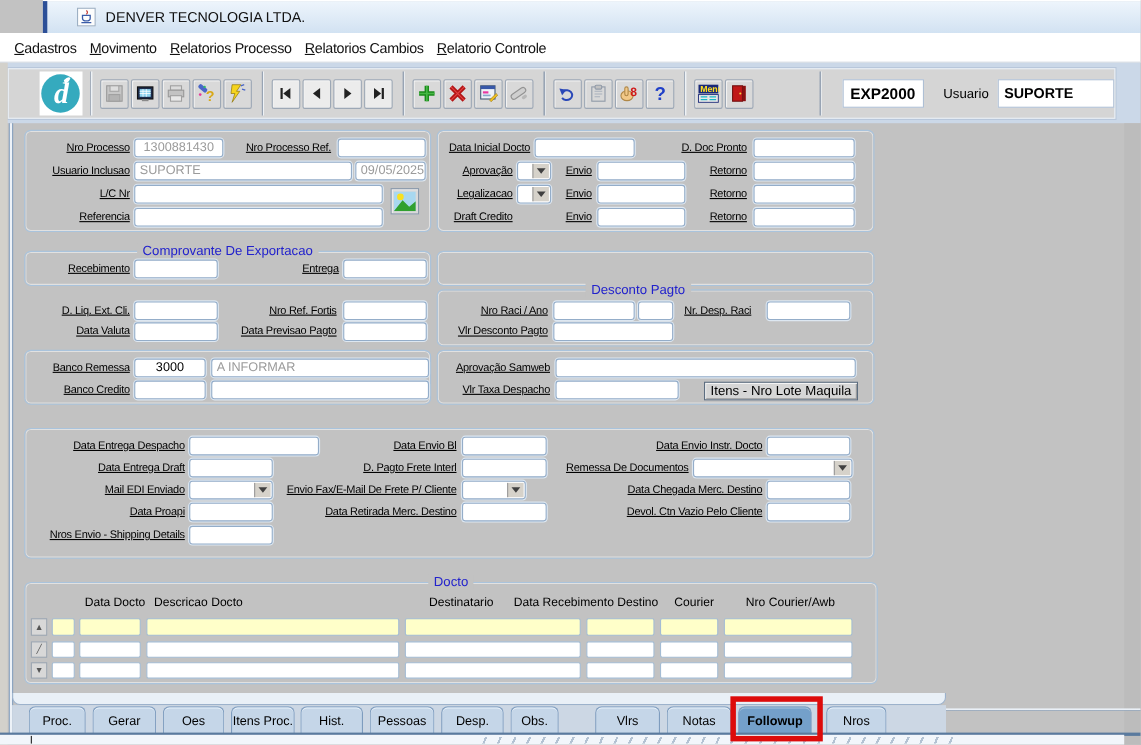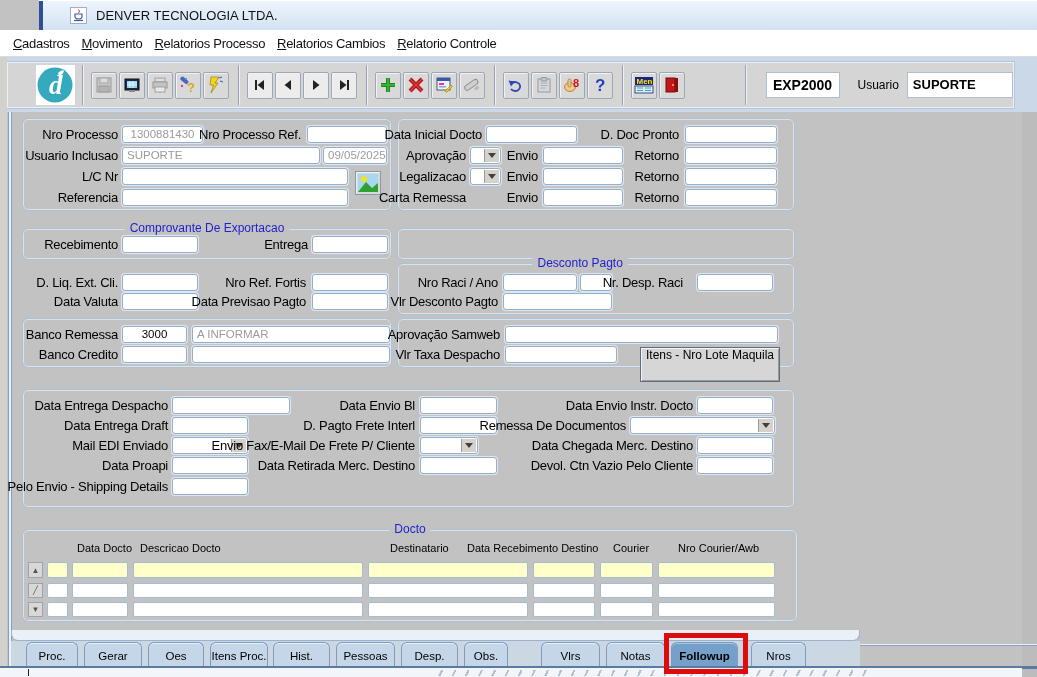--- a/index.html
+++ b/index.html
@@ -49,21 +49,21 @@
   .vlite { position:absolute; top:112px; height:556px; width:2px; background:#edf2f8; }
   .frame-right { position:absolute; left:1022px; top:112px; width:15px; height:565px; background:#bcbcbc; }
   .panel-bottom { position:absolute; left:11px; top:630px; width:849px; height:11px;
     background:#e9f0f7; border:1px solid #9cb2cc; border-top:none; border-radius:0 0 7px 7px; }
 
   
   .gbox { position:absolute; border:1px solid #a9c3dc; border-radius:6px;
     box-shadow:inset 0 0 0 1px rgba(255,255,255,.5); }
   .gtitle { position:absolute; top:-8px; left:50%; transform:translateX(-50%);
     background:#c2c2c2; padding:0 5px; color:#2222cc; font-size:12px; white-space:nowrap; }
-  .lbl { position:absolute; font-size:13px; color:#000; line-height:17px; white-space:nowrap; letter-spacing:-0.25px; }
+  .lbl { position:absolute; font-size:10px; color:#000; line-height:17px; white-space:nowrap; letter-spacing:-0.25px;text-decoration:underline; }
   .inp { position:absolute; height:17px; background:#fff; border:1px solid #94adc9;
     border-radius:3px; box-shadow:0 0 0 1px #dde7f1; font-size:11.5px; line-height:15px;
     padding:0 4px; color:#000; white-space:nowrap; overflow:hidden; }
   .inp.gray { color:#9b9b9b; }
   .inp.center { text-align:center; }
   .dd { position:absolute; height:17px; background:#fff; border:1px solid #94adc9;
     border-radius:3px; box-shadow:0 0 0 1px #dde7f1; }
   .dd .arr { position:absolute; right:1px; top:1px; bottom:1px; width:15px;
     background:#d6d2ca; border-left:1px solid #9a9a9a;
     display:flex; align-items:center; justify-content:center; }
@@ -326,21 +326,21 @@
 
   <div class="lbl" style="right:571px; top:168px;">Legalizacao</div>
   <div class="dd" style="left:470px; top:168px; width:31px;">
       <span class="arr"></span>
     </div>
   <div class="lbl" style="right:499px; top:168px;">Envio</div>
   <div class="inp" style="left:543px; top:168px; width:80px;"></div>
   <div class="lbl" style="right:358px; top:168px;">Retorno</div>
   <div class="inp" style="left:685px; top:168px; width:92px;"></div>
 
-  <div class="lbl" style="right:571px; top:189px;">Carta Remessa</div>
+  <div class="lbl" style="right:571px; top:189px;">Draft Credito</div>
   <div class="lbl" style="right:499px; top:189px;">Envio</div>
   <div class="inp" style="left:543px; top:189px; width:80px;"></div>
   <div class="lbl" style="right:358px; top:189px;">Retorno</div>
   <div class="inp" style="left:685px; top:189px; width:92px;"></div>
 
   <div class="gbox" style="left:22px; top:228px; width:370px; height:32px;">
     <span class="gtitle">Comprovante De Exportacao</span>
   </div>
   <div class="lbl" style="right:919px; top:236px;">Recebimento</div>
   <div class="inp" style="left:122px; top:236px; width:76px;"></div>
@@ -375,21 +375,21 @@
   <div class="inp gray" style="left:192px; top:326px; width:198px;">A INFORMAR</div>
   <div class="lbl" style="right:919px; top:346px;">Banco Credito</div>
   <div class="inp center" style="left:122px; top:346px; width:65px;"></div>
   <div class="inp" style="left:192px; top:346px; width:198px;"></div>
 
   <div class="gbox" style="left:397px; top:318px; width:398px; height:50px;"></div>
   <div class="lbl" style="right:537px; top:326px;">Aprovação Samweb</div>
   <div class="inp" style="left:505px; top:326px; width:273px;"></div>
   <div class="lbl" style="right:537px; top:346px;">Vlr Taxa Despacho</div>
   <div class="inp" style="left:505px; top:346px; width:112px;"></div>
-  <div class="formbtn" style="left:640px; top:347px; width:140px; height:35px; line-height:15px;">Itens - Nro Lote Maquila</div>
+  <div class="formbtn" style="left:640px; top:347px; width:140px; height:17px; line-height:15px;">Itens - Nro Lote Maquila</div>
 
   <div class="gbox" style="left:22px; top:389px; width:773px; height:119px;"></div>
   <div class="lbl" style="right:869px; top:397px;">Data Entrega Despacho</div>
   <div class="inp" style="left:172px; top:397px; width:118px;"></div>
   <div class="lbl" style="right:622px; top:397px;">Data Envio Bl</div>
   <div class="inp" style="left:420px; top:397px; width:77px;"></div>
   <div class="lbl" style="right:344px; top:397px;">Data Envio Instr. Docto</div>
   <div class="inp" style="left:697px; top:397px; width:76px;"></div>
 
   <div class="lbl" style="right:869px; top:417px;">Data Entrega Draft</div>
@@ -412,21 +412,21 @@
   <div class="lbl" style="right:344px; top:437px;">Data Chegada Merc. Destino</div>
   <div class="inp" style="left:697px; top:437px; width:76px;"></div>
 
   <div class="lbl" style="right:869px; top:457px;">Data Proapi</div>
   <div class="inp" style="left:172px; top:457px; width:76px;"></div>
   <div class="lbl" style="right:622px; top:457px;">Data Retirada Merc. Destino</div>
   <div class="inp" style="left:420px; top:457px; width:77px;"></div>
   <div class="lbl" style="right:344px; top:457px;">Devol. Ctn Vazio Pelo Cliente</div>
   <div class="inp" style="left:697px; top:457px; width:76px;"></div>
 
-  <div class="lbl" style="right:869px; top:478px;">Pelo Envio - Shipping Details</div>
+  <div class="lbl" style="right:869px; top:478px;">Nros Envio - Shipping Details</div>
   <div class="inp" style="left:172px; top:478px; width:76px;"></div>
 
   <div class="gbox" style="left:22px; top:529px; width:776px; height:93px;">
     <span class="gtitle">Docto</span>
   </div>
   <div class="ghead" style="left:77px; top:542px;">Data Docto</div>
   <div class="ghead" style="left:140px; top:542px;">Descricao Docto</div>
   <div class="ghead" style="left:390px; top:542px;">Destinatario</div>
   <div class="ghead" style="left:467px; top:542px;">Data Recebimento Destino</div>
   <div class="ghead" style="left:613px; top:542px;">Courier</div>

